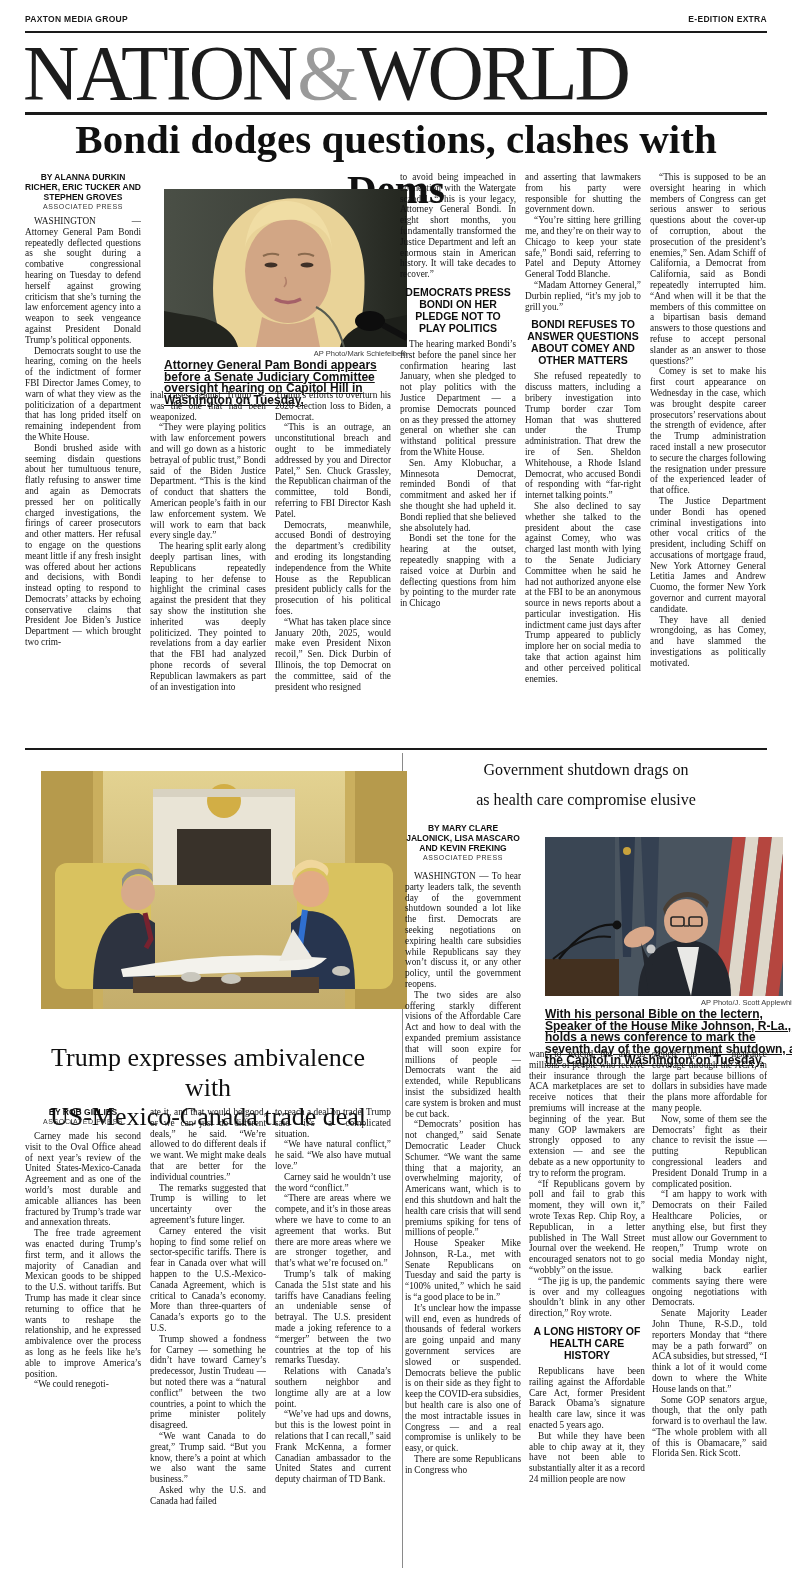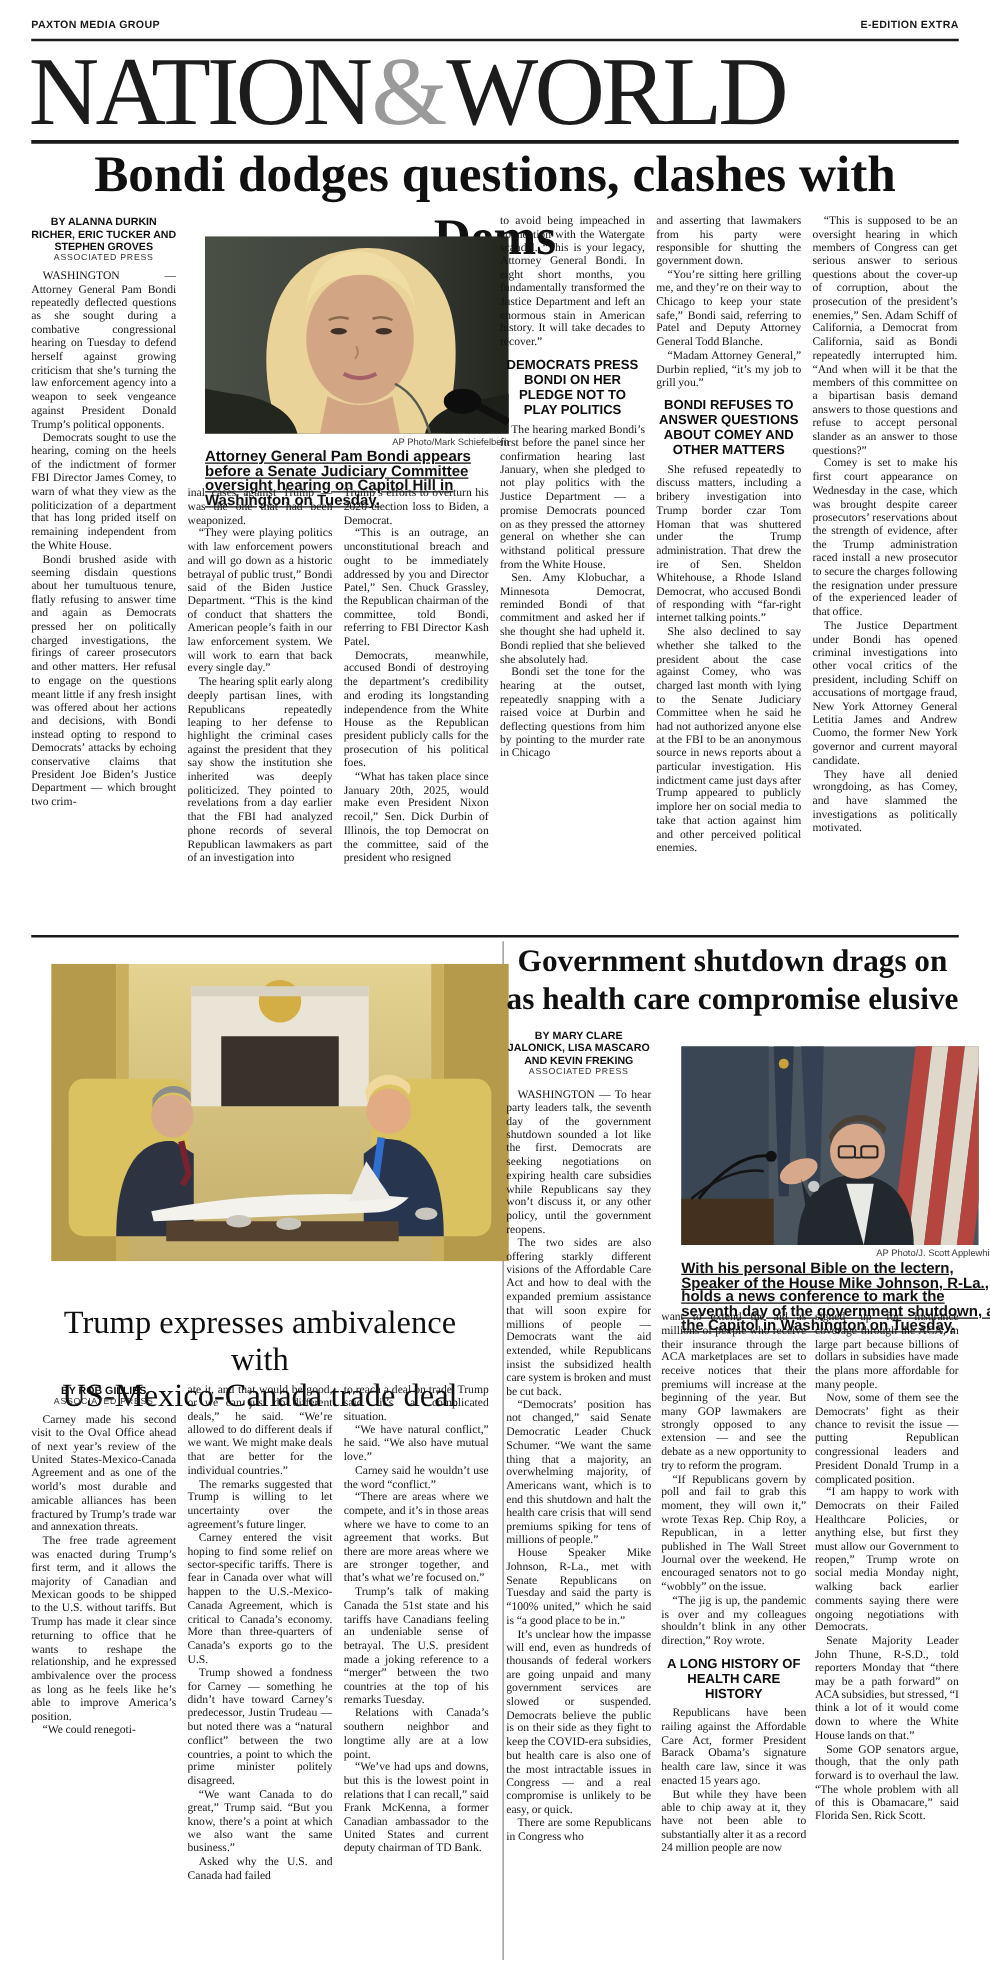--- a/index.html
+++ b/index.html
@@ -40,21 +40,21 @@
   figure{margin:0;padding:16px;}
   .photo-frame{display:block;}
   .credit{font-family:"Liberation Sans",sans-serif;font-size:7.5px;color:#3a3a3a;text-align:right;margin-top:2px;}
   .caption{font-family:"Liberation Sans",sans-serif;font-weight:bold;font-size:12px;line-height:11.5px;
            color:#111;margin-top:2px;text-align:left;text-decoration:underline;}
 
   
   .bottom{position:absolute;top:753px;left:25px;width:742px;height:825px;}
   .vdivider{position:absolute;left:377px;top:0;width:1px;height:815px;background:#8a8a8a;}
   .trade-headline{position:absolute;left:0;top:290px;width:366px;font-size:26px;line-height:29.5px;font-weight:normal;}
-  .shutdown-headline{position:absolute;left:380px;top:2px;width:362px;font-size:25px;line-height:30px;font-weight:bold;}
+  .shutdown-headline{position:absolute;left:380px;top:2px;width:362px;font-size:16px;line-height:30px;font-weight:normal;}
 </style>
 </head>
 <body>
 
 <div class="page">
 
   <div class="topbar">
     <span>PAXTON MEDIA GROUP</span>
     <span>E-EDITION EXTRA</span>
   </div>
@@ -293,21 +293,21 @@
         <div class="caption">With his personal Bible on the lectern, Speaker of the House Mike Johnson, R-La., holds a news conference to mark the seventh day of the government shutdown, at the Capitol in Washington on Tuesday.</div>
       </figcaption>
     </figure>
 
     <div class="col" style="left:504px;top:296px;width:116px;height:522px;">
       <div class="paras">
           <p class="cont">want to extend the aid as millions of people who receive their insurance through the ACA marketplaces are set to receive notices that their premiums will increase at the beginning of the year. But many GOP lawmakers are strongly opposed to any extension — and see the debate as a new opportunity to try to reform the program.</p>
           <p>“If Republicans govern by poll and fail to grab this moment, they will own it,” wrote Texas Rep. Chip Roy, a Republican, in a letter published in The Wall Street Journal over the weekend. He encouraged senators not to go “wobbly” on the issue.</p>
           <p>“The jig is up, the pandemic is over and my colleagues shouldn’t blink in any other direction,” Roy wrote.</p>
           <div class="col-subhead">A LONG HISTORY OF HEALTH CARE HISTORY</div>
-          <p>Republicans have been railing against the Affordable Care Act, former President Barack Obama’s signature health care law, since it was enacted 15 years ago.</p>
+          <p>Republicans have been railing against the Affordable Care Act, former President Barack Obama’s signature health care law, since it was enacted 5 years ago.</p>
           <p>But while they have been able to chip away at it, they have not been able to substantially alter it as a record 24 million people are now</p>
         </div>
     </div>
     <div class="col" style="left:627px;top:296px;width:115px;height:522px;">
       <div class="paras">
           <p class="cont">signed up for insurance coverage through the ACA, in large part because billions of dollars in subsidies have made the plans more affordable for many people.</p>
           <p>Now, some of them see the Democrats’ fight as their chance to revisit the issue — putting Republican congressional leaders and President Donald Trump in a complicated position.</p>
           <p>“I am happy to work with Democrats on their Failed Healthcare Policies, or anything else, but first they must allow our Government to reopen,” Trump wrote on social media Monday night, walking back earlier comments saying there were ongoing negotiations with Democrats.</p>
           <p>Senate Majority Leader John Thune, R-S.D., told reporters Monday that “there may be a path forward” on ACA subsidies, but stressed, “I think a lot of it would come down to where the White House lands on that.”</p>
           <p>Some GOP senators argue, though, that the only path forward is to overhaul the law. “The whole problem with all of this is Obamacare,” said Florida Sen. Rick Scott.</p>

